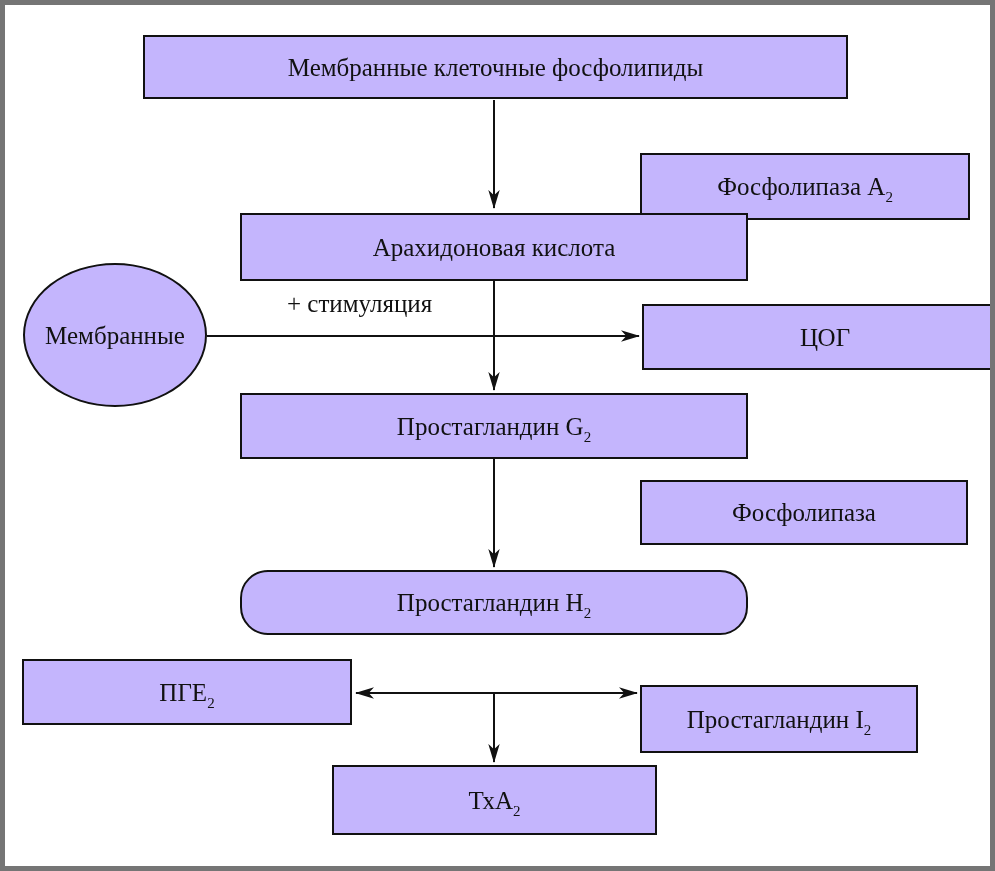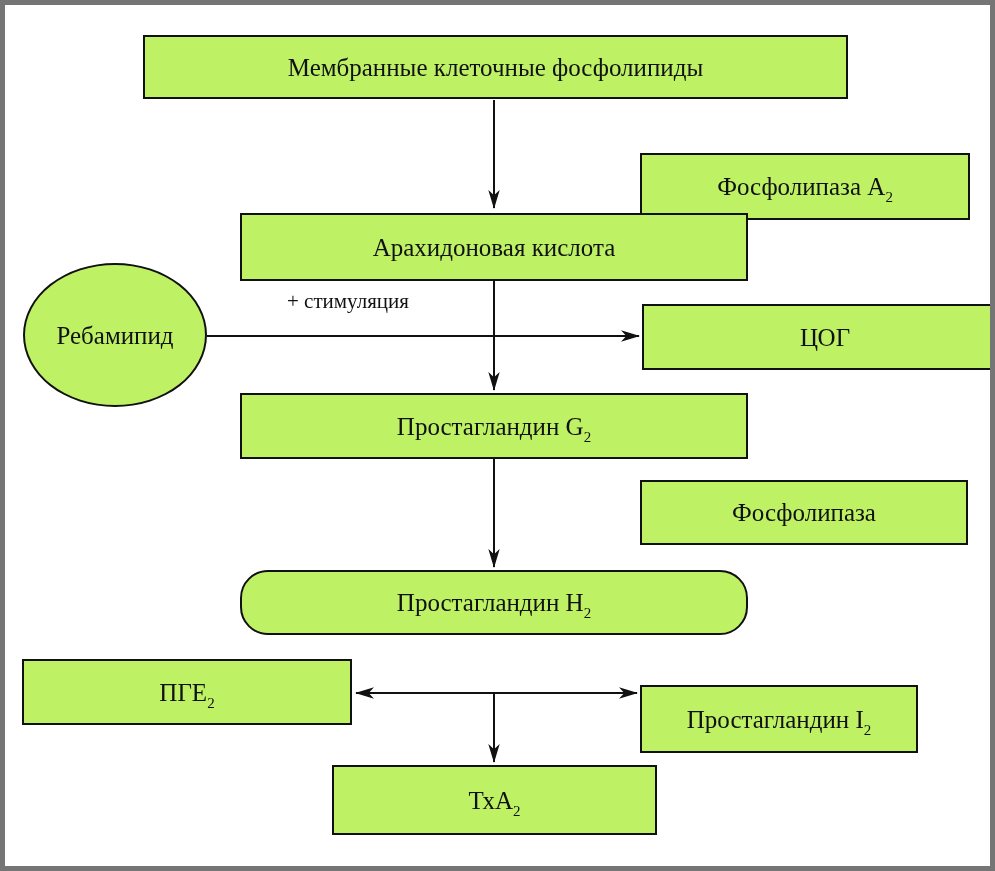--- a/index.html
+++ b/index.html
@@ -28,40 +28,40 @@
     left: 0;
     top: 0;
     width: 995px;
     height: 871px;
     z-index: 1;
   }
   .node {
     position: absolute;
     box-sizing: border-box;
     border: 2px solid #111111;
-    background: #bef264;
+    background: #c4b5fd;
     display: flex;
     align-items: center;
     justify-content: center;
     font-size: 25px;
     line-height: 1;
     white-space: nowrap;
     z-index: 2;
   }
   .node.ellipse {
     border-radius: 50%;
   }
   .lbl sub {
     font-size: 15px;
     line-height: 0;
     vertical-align: -7px;
   }
   .edge-label {
     position: absolute;
-    font-size: 21px;
+    font-size: 25px;
     line-height: 1.2;
     white-space: nowrap;
     z-index: 3;
   }
 </style>
 </head>
 <body>
 
 <div class="canvas">
 
@@ -92,21 +92,21 @@
 
   <div class="node" style="left:640px; top:122px; width:330px; height:67px;margin-top:31px;">
     <span class="lbl"><span>Фосфолипаза А</span><sub>2</sub></span>
   </div>
 
   <div class="node" style="left:240px; top:213px; width:508px; height:68px;">
     <span class="lbl"><span>Арахидоновая кислота</span><sub></sub></span>
   </div>
 
   <div class="node ellipse" style="left:23px; top:263px; width:184px; height:144px;">
-    <span class="lbl"><span>Ребамипид</span><sub></sub></span>
+    <span class="lbl"><span>Мембранные</span><sub></sub></span>
   </div>
 
   <div class="node" style="left:642px; top:304px; width:366px; height:66px;">
     <span class="lbl"><span>ЦОГ</span><sub></sub></span>
   </div>
 
   <div class="node" style="left:240px; top:393px; width:508px; height:66px;align-items:center;">
     <span class="lbl"><span>Простагландин G</span><sub>2</sub></span>
   </div>
 

